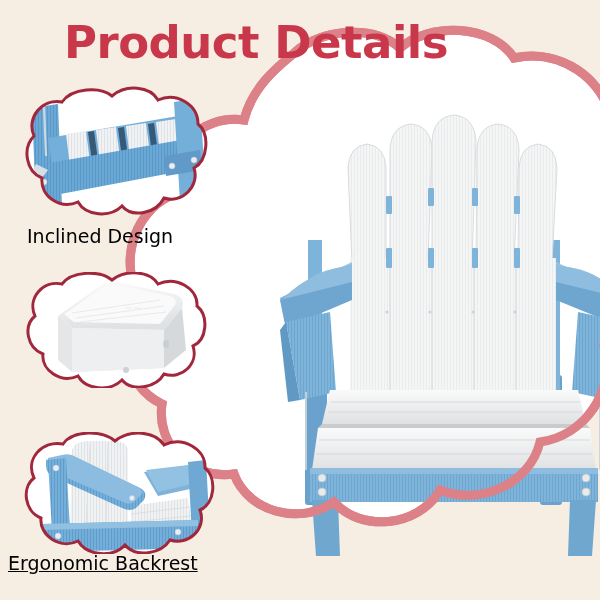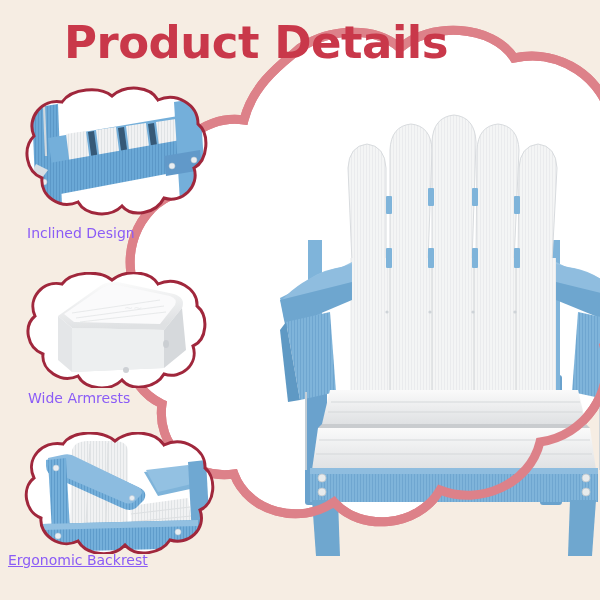--- a/index.html
+++ b/index.html
@@ -26,23 +26,23 @@
     color: #C9384A;
     font-family: "DejaVu Sans", "Liberation Sans", sans-serif;
     white-space: nowrap;
     z-index: 40;
     margin-left: 32px;
   }
 
   
   .feature-label {
     position: absolute;
-    font-size: 14px;
+    font-size: 19px;
     font-weight: 400;
-    color: #8b5cf6;
+    color: #000000;
     white-space: nowrap;
     z-index: 40;
     font-family: "DejaVu Sans", "Liberation Sans", sans-serif;
     text-align: center;
   }
   #label-0 { left: 27px;  top: 225px; }
   #label-1 { left: 28px;  top: 390px; }
   #label-2 { left: 8px;   top: 552px; text-decoration: underline; }
 
   
@@ -343,21 +343,20 @@
         <text x="110" y="40" font-size="11" fill="#E2E4E6" opacity="0.55" font-family="DejaVu Sans, sans-serif">~~</text>
       </g>
 
       <path d="M 98 8 C 112 -3 136 -1 144 12 C 162 4 184 16 183 34
                C 195 44 193 68 179 74 C 185 92 167 108 150 102
                C 142 116 118 120 108 108 C 96 120 72 118 64 104
                C 47 112 27 98 29 82 C 13 76 9 54 21 44
                C 13 26 29 8 48 12 C 58 -1 86 -2 98 8 Z" fill="none" stroke="#A0273C" stroke-width="3"></path>
     </svg>
   </div>
-  <div class="feature-label nosel" id="label-1">Wide Armrests</div>
 
   <div class="feature-bubble" id="bubble-2">
     <svg viewBox="0 0 206 122" xmlns="http://www.w3.org/2000/svg">
       <defs>
         <clipPath id="clip2">
           <path d="M 103 9 C 118 -3 143 -1 152 13 C 171 4 194 17 193 36
                    C 205 46 203 72 188 78 C 195 97 176 114 158 108
                    C 149 122 124 126 113 113 C 101 126 75 124 66 109
                    C 48 118 27 103 29 86 C 13 80 9 56 22 46
                    C 13 27 30 8 51 12 C 61 -2 90 -2 103 9 Z"></path>

